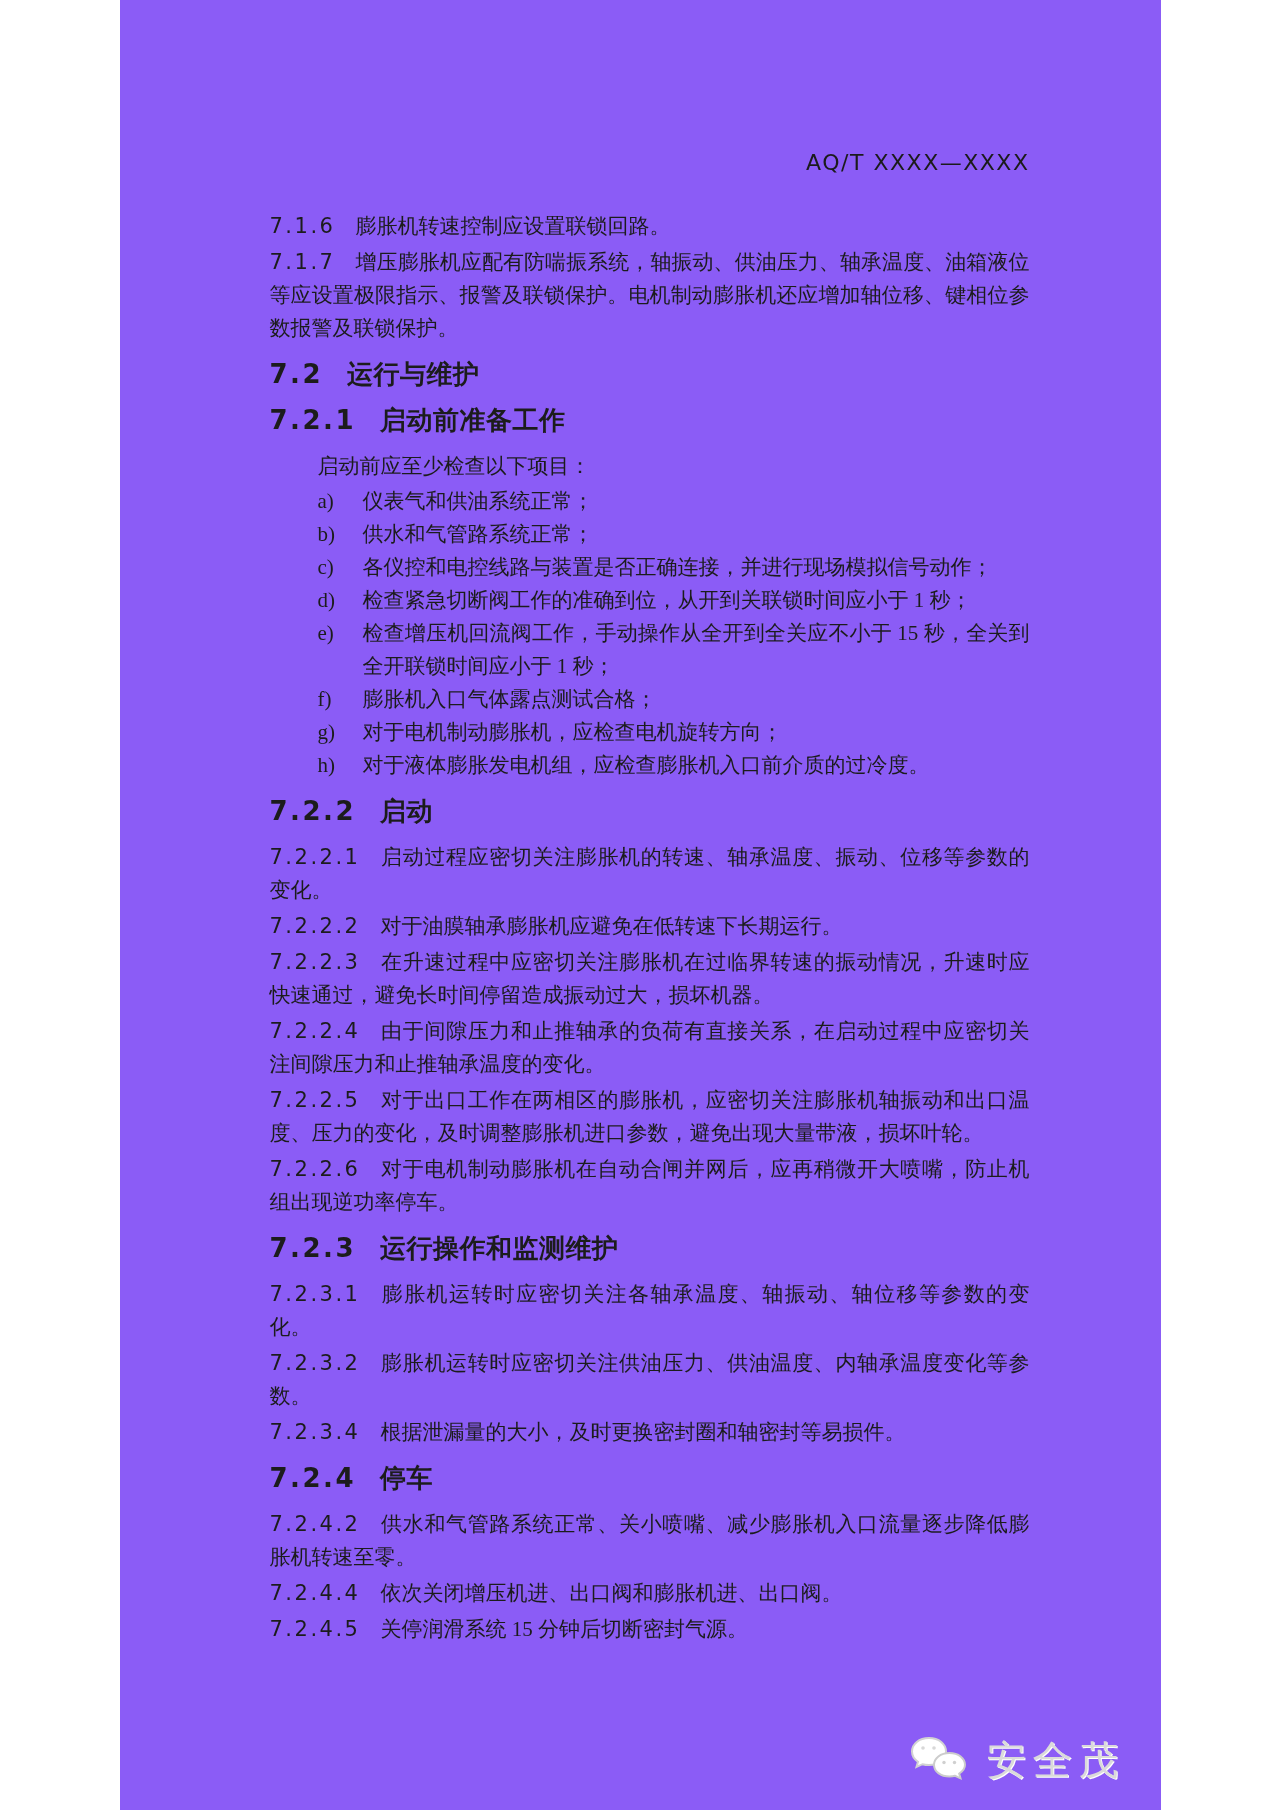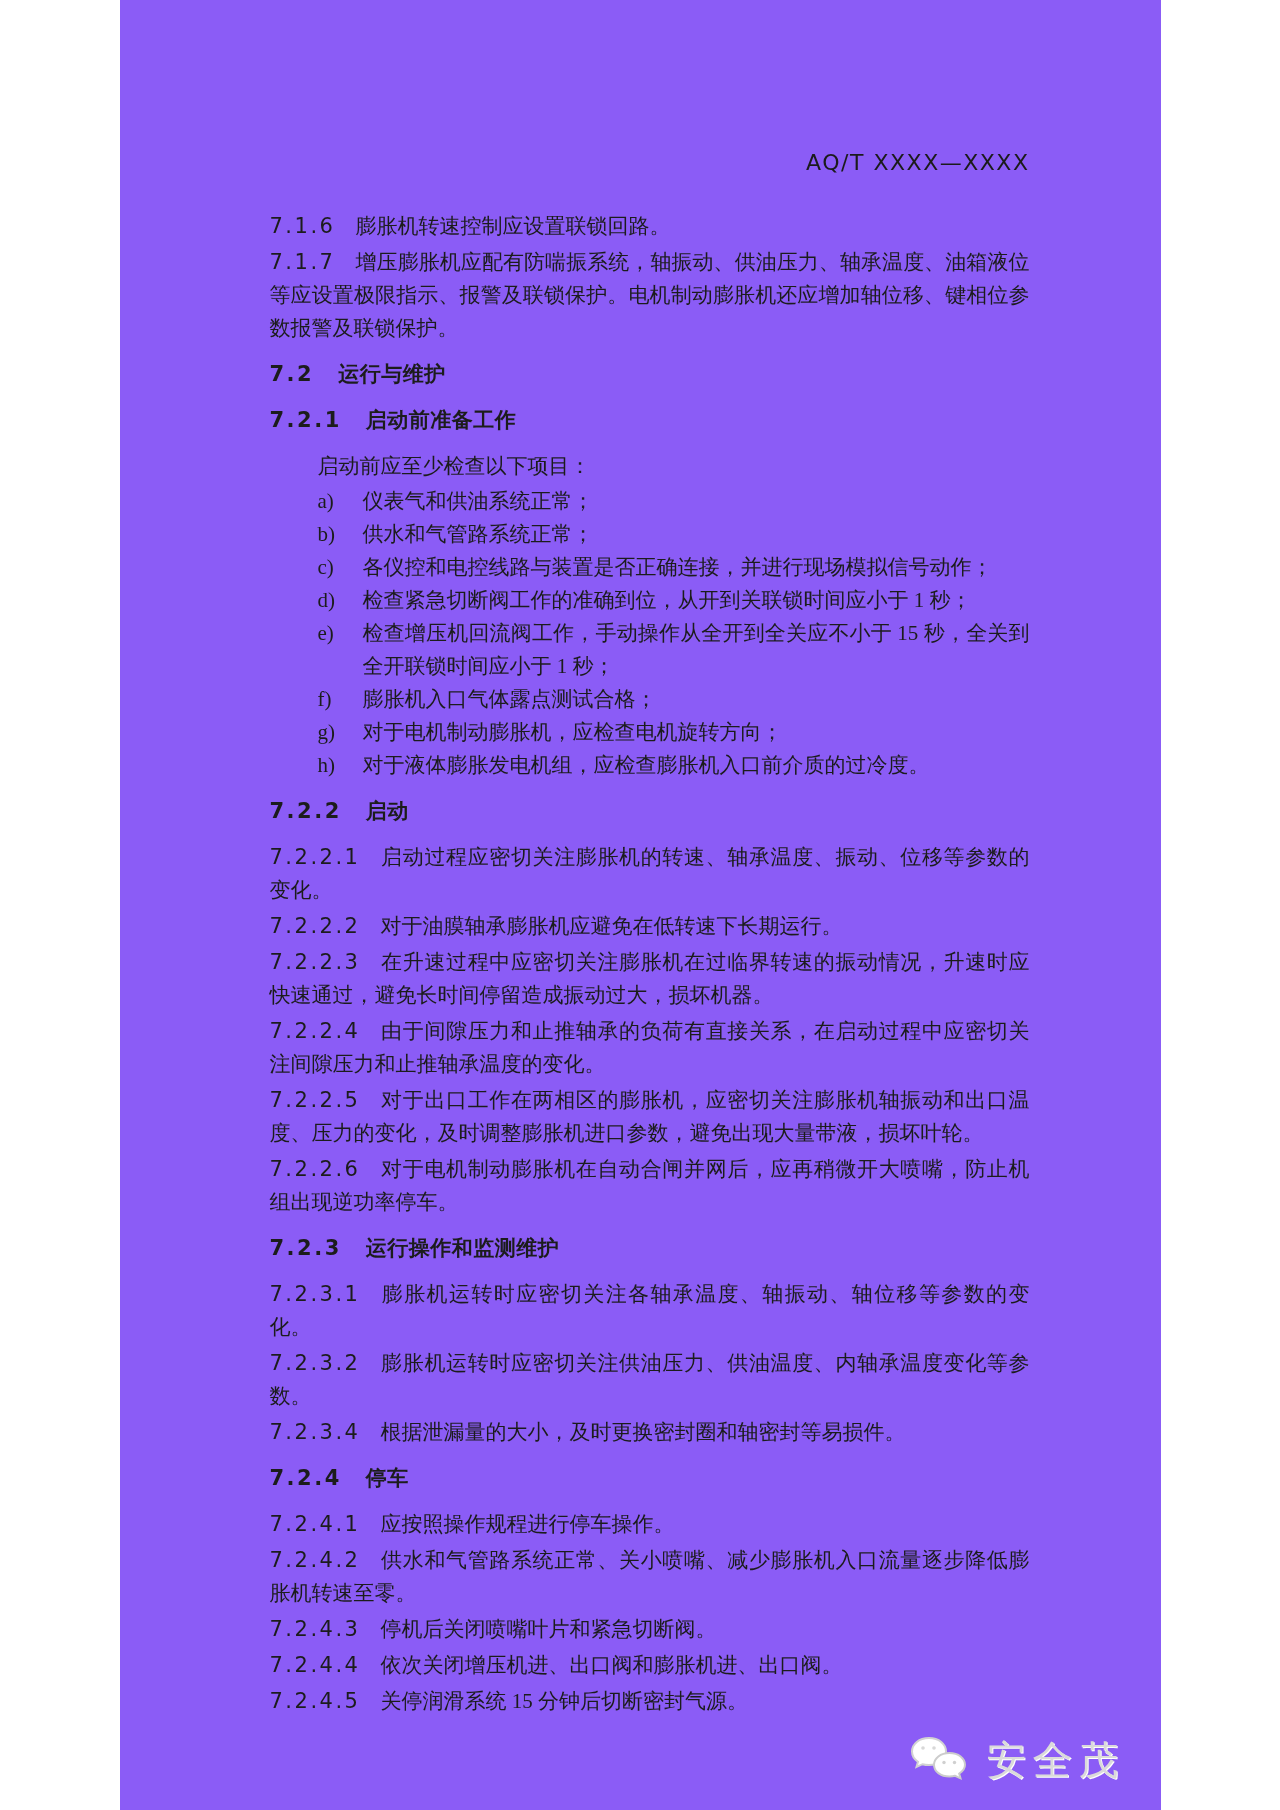--- a/index.html
+++ b/index.html
@@ -44,21 +44,21 @@
   .heading .num {
     font-family: "DejaVu Sans", "Liberation Sans", sans-serif;
     letter-spacing: 2.5px;
     margin-right: 20px;
     white-space: nowrap;
   }
 
   .heading {
     font-family: "DejaVu Sans", "Liberation Sans", sans-serif;
     font-weight: 700;
-    font-size: 21px;
+    font-size: 26px;
     line-height: 33px;
     margin: 13px 0;
     letter-spacing: 0.5px;
   }
   .heading .num { margin-right: 24px; font-weight: 700; }
 
   .intro {
     font-size: 21px;
     line-height: 33px;
     padding-left: 48px;
@@ -140,23 +140,21 @@
         <div class="clause"><span class="num">7.2.2.2</span><span>对于油膜轴承膨胀机应避免在低转速下长期运行。</span></div>
         <div class="clause"><span class="num">7.2.2.3</span><span>在升速过程中应密切关注膨胀机在过临界转速的振动情况，升速时应快速通过，避免长时间停留造成振动过大，损坏机器。</span></div>
         <div class="clause"><span class="num">7.2.2.4</span><span>由于间隙压力和止推轴承的负荷有直接关系，在启动过程中应密切关注间隙压力和止推轴承温度的变化。</span></div>
         <div class="clause"><span class="num">7.2.2.5</span><span>对于出口工作在两相区的膨胀机，应密切关注膨胀机轴振动和出口温度、压力的变化，及时调整膨胀机进口参数，避免出现大量带液，损坏叶轮。</span></div>
         <div class="clause"><span class="num">7.2.2.6</span><span>对于电机制动膨胀机在自动合闸并网后，应再稍微开大喷嘴，防止机组出现逆功率停车。</span></div>
         <div class="heading"><span class="num">7.2.3</span><span>运行操作和监测维护</span></div>
         <div class="clause"><span class="num">7.2.3.1</span><span>膨胀机运转时应密切关注各轴承温度、轴振动、轴位移等参数的变化。</span></div>
         <div class="clause"><span class="num">7.2.3.2</span><span>膨胀机运转时应密切关注供油压力、供油温度、内轴承温度变化等参数。</span></div>
         <div class="clause"><span class="num">7.2.3.4</span><span>根据泄漏量的大小，及时更换密封圈和轴密封等易损件。</span></div>
         <div class="heading"><span class="num">7.2.4</span><span>停车</span></div>
-        <div class="clause"><span class="num">7.2.4.1</span><span>应按照操作规程进行停车操作。</span></div>
         <div class="clause"><span class="num">7.2.4.2</span><span>供水和气管路系统正常、关小喷嘴、减少膨胀机入口流量逐步降低膨胀机转速至零。</span></div>
-        <div class="clause"><span class="num">7.2.4.3</span><span>停机后关闭喷嘴叶片和紧急切断阀。</span></div>
         <div class="clause"><span class="num">7.2.4.4</span><span>依次关闭增压机进、出口阀和膨胀机进、出口阀。</span></div>
         <div class="clause"><span class="num">7.2.4.5</span><span>关停润滑系统 15 分钟后切断密封气源。</span></div>
       </main>
   </div>
 
   <div class="page-number">11</div>
 
   <div class="watermark">
     <span>
       <svg width="62" height="52" viewBox="0 0 62 52">

